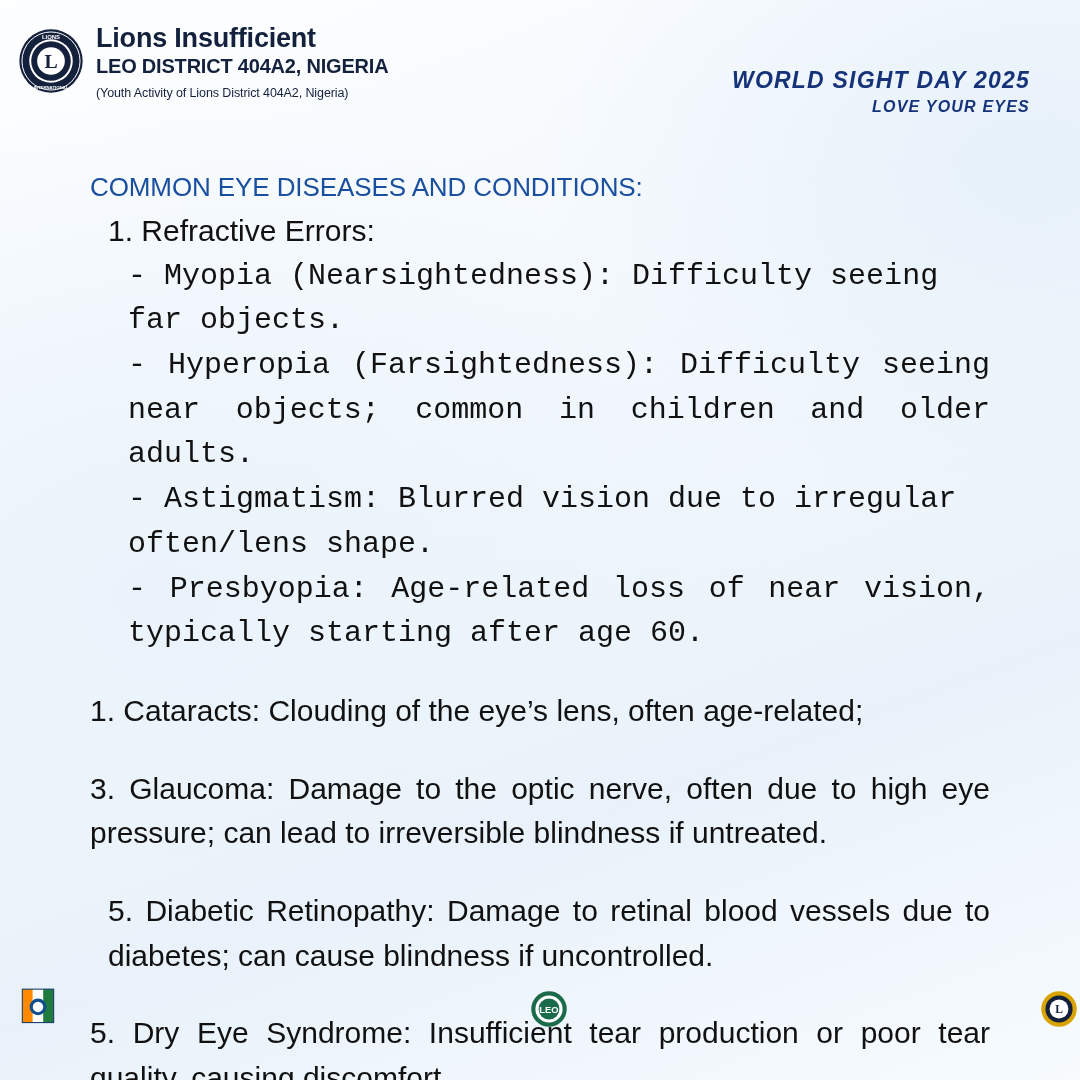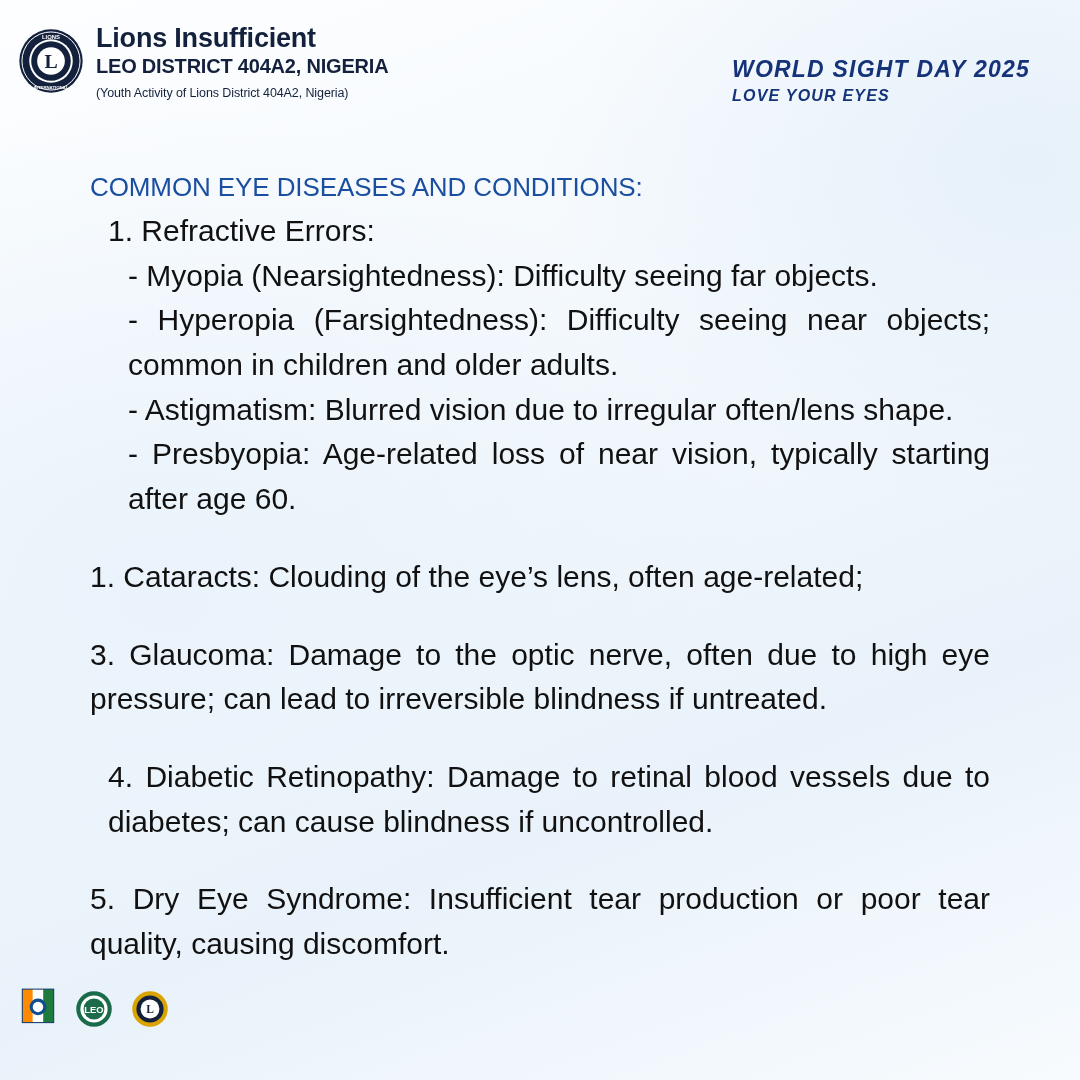--- a/index.html
+++ b/index.html
@@ -67,22 +67,22 @@
   .brand-line3 {
     font-size: 12.5px;
     line-height: 1.25;
     margin-top: 7px;
     color: #14213d;
     letter-spacing: -0.1px;
   }
   .wsd {
     position: absolute;
     right: 50px;
-    top: 55px;
-    text-align: left;
+    top: 66px;
+    text-align: right;
     color: #16337a;
     font-weight: bold;
     font-style: italic;
     letter-spacing: 1.2px;
   }
   .wsd-line1 { font-size: 23px; line-height: 1.25; }
   .wsd-line2 { font-size: 16px; line-height: 1.25; margin-top: 2px; }
 
   
   .content {
@@ -101,31 +101,31 @@
   .para {
     color: #111111;
     font-size: 30px;
     line-height: 1.49;
     margin: 0;
     text-align: justify;
     text-justify: inter-word;
   }
   .para.nojust { text-align: left; }
   .indent1 { padding-left: 18px; }
-  .indent2 { padding-left: 38px; }
+  .indent2 { padding-left: 38px; font-family: Liberation Mono, monospace; }
   .gap { height: 33px; }
 
   
   .footer-logos {
     position: absolute;
     bottom: 48px;
     left: 17px;
     right: 0;
     display: flex;
-    justify-content: flex-start;
+    justify-content: space-between;
     align-items: center;
     gap: 14px;
   }
   .footer-logo {
     width: 42px;
     height: 46px;
   }
 </style>
 </head>
 <body>
@@ -167,21 +167,21 @@
     <p class="para nojust indent2">- Astigmatism: Blurred vision due to irregular often/lens shape.</p>
     <p class="para indent2">- Presbyopia: Age-related loss of near vision, typically starting after age 60.</p>
 
     <div class="gap"></div>
     <p class="para nojust">1. Cataracts: Clouding of the eye’s lens, often age-related;</p>
 
     <div class="gap"></div>
     <p class="para">3. Glaucoma: Damage to the optic nerve, often due to high eye pressure; can lead to irreversible blindness if untreated.</p>
 
     <div class="gap"></div>
-    <p class="para indent1">4. Diabetic Retinopathy: Damage to retinal blood vessels due to diabetes; can cause blindness if uncontrolled.</p>
+    <p class="para indent1">5. Diabetic Retinopathy: Damage to retinal blood vessels due to diabetes; can cause blindness if uncontrolled.</p>
 
     <div class="gap"></div>
     <p class="para">5. Dry Eye Syndrome: Insufficient tear production or poor tear quality, causing discomfort.</p>
   </div>
 
   <div class="footer-logos">
     <svg class="footer-logo" viewBox="0 0 40 44">
       <rect x="5" y="3" width="10" height="32" fill="#ff8a00"></rect>
       <rect x="15" y="3" width="10" height="32" fill="#ffffff"></rect>
       <rect x="25" y="3" width="10" height="32" fill="#1f7a3d"></rect>

